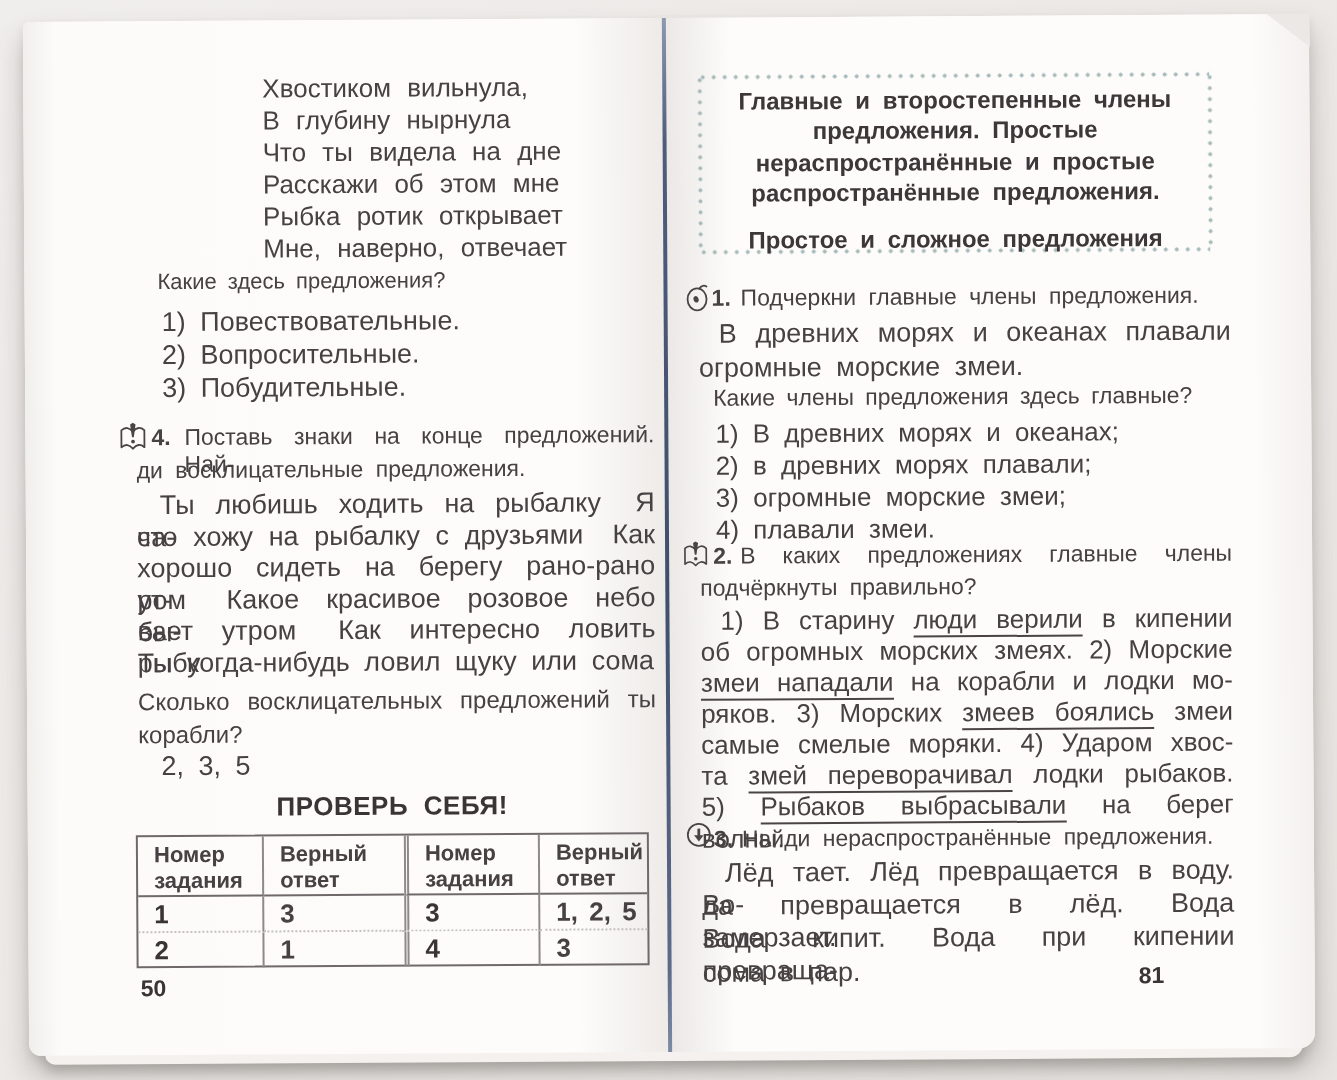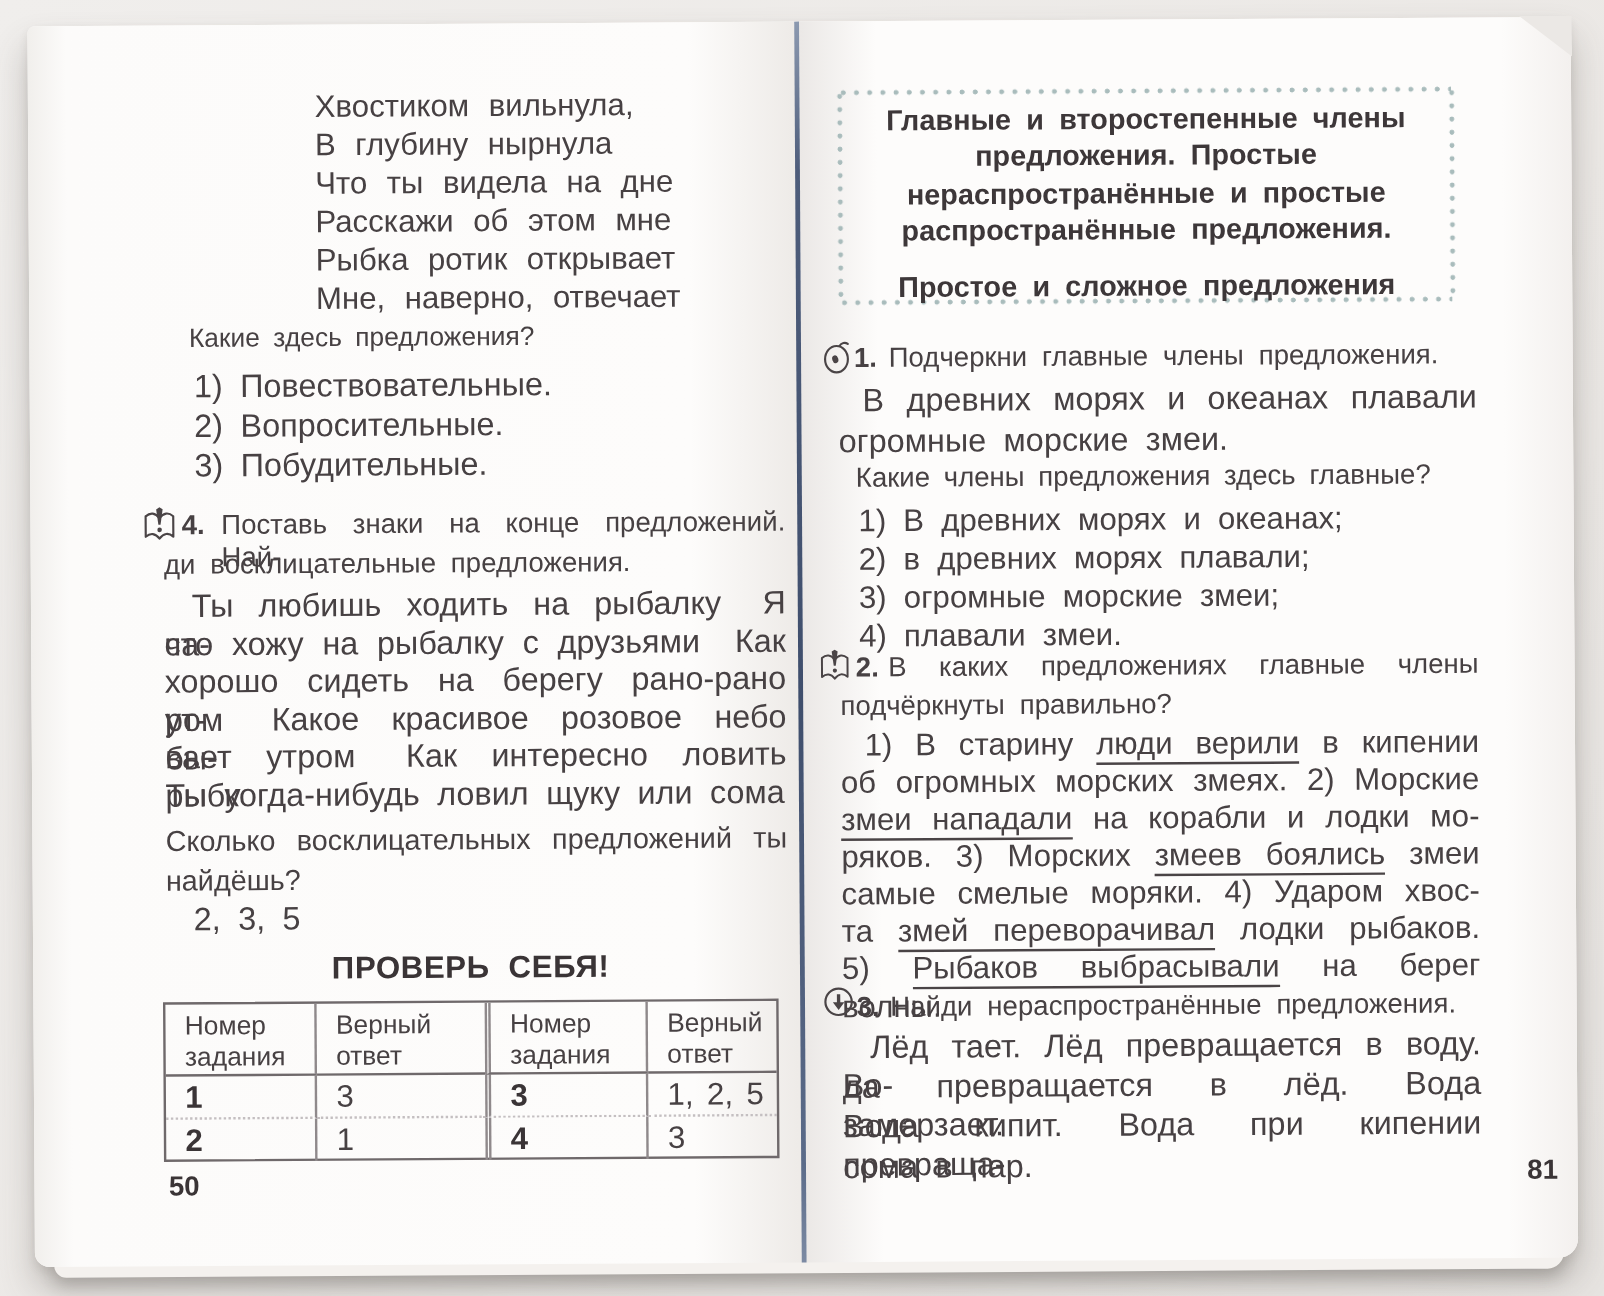--- a/index.html
+++ b/index.html
@@ -56,21 +56,21 @@
     background-size:5px 11px;}
   .dot-v.left{left:0}.dot-v.right{right:0}
   .tbox-line{position:absolute;left:10px;right:10px;text-align:center;
     font-size:24px;font-weight:bold;color:#3d3739;word-spacing:6px;}
   
   .check-table{
     position:absolute;left:108px;top:814px;width:513px;height:133px;box-sizing:border-box;
     display:grid;grid-template-columns:126px 140px 136px 107px;grid-template-rows:60px 36px 35px;
     border:2px solid #6f696b;background:transparent;
   }
-  .cell{padding-left:16px;box-sizing:border-box;font-size:26px;display:flex;align-items:center;word-spacing:4px;}
+  .cell{padding-left:16px;box-sizing:border-box;font-size:26px;display:flex;align-items:center;word-spacing:4px;font-weight:bold;}
   .cell.hdr{font-size:22px;line-height:26px;display:block;padding-top:5px;word-spacing:2px;}
   .cell.r1{border-bottom:2px dotted #c4bfc1;}
   .cell.hdr{border-bottom:2px solid #6f696b;}
   .cell.v1{border-right:2px solid #8f898b;}
   .cell.dbl{border-left:5px double #8f898b;}
   .pagenum{font-size:23px;font-weight:bold;color:#3a3436;}
   .icon{position:absolute;}
   svg .ink-s{stroke:#4a4446;fill:none;stroke-width:1.8;stroke-linejoin:round;stroke-linecap:round;}
   svg .ink-f{fill:#4a4446;}
 </style>
@@ -109,21 +109,21 @@
   <div class="t tasktitle" style="left:111px;top:436px">ди восклицательные предложения.</div>
 
   <div class="t body27 just ind23" style="left:111px;top:468px;width:518px">Ты любишь ходить на рыбалку  Я ча-</div>
   <div class="t body27 just" style="left:111px;top:500px;width:518px">сто хожу на рыбалку с друзьями  Как</div>
   <div class="t body27 just" style="left:111px;top:531px;width:518px">хорошо сидеть на берегу рано-рано ут-</div>
   <div class="t body27 just" style="left:111px;top:563px;width:518px">ром  Какое красивое розовое небо бы-</div>
   <div class="t body27 just" style="left:111px;top:594px;width:518px">вает утром  Как интересно ловить рыбу</div>
   <div class="t body27 ws" style="left:111px;top:626px">Ты когда-нибудь ловил щуку или сома</div>
 
   <div class="t q24 just" style="left:111px;top:667px;width:518px">Сколько восклицательных предложений ты</div>
-  <div class="t q24" style="left:111px;top:700px">найдёшь?</div>
+  <div class="t q24" style="left:111px;top:700px">корабли?</div>
   <div class="t body27 ws" style="left:134px;top:729px">2, 3, 5</div>
 
   <div class="t boldink" style="left:108px;top:771px;width:513px;text-align:center;font-size:26px;word-spacing:8px;letter-spacing:.5px">ПРОВЕРЬ СЕБЯ!</div>
 
   <div class="check-table">
     <div class="cell hdr v1">Номер задания</div>
     <div class="cell hdr">Верный ответ</div>
     <div class="cell hdr dbl v1">Номер задания</div>
     <div class="cell hdr">Верный ответ</div>
 
@@ -194,14 +194,14 @@
       <path class="ink-f" d="M11.6 6.8 h2.8 v6.6 h3.4 L13 19.8 L8.2 13.4 h3.4 Z"></path>
     </svg>
   </span>
   <div class="t tasknum" style="left:686px;top:808px">3.</div>
   <div class="t tasktitle" style="left:714px;top:808px">Найди нераспространённые предложения.</div>
   <div class="t body27 just ind23" style="left:674px;top:839px;width:532px">Лёд тает. Лёд превращается в воду. Во-</div>
   <div class="t body27 just" style="left:674px;top:872px;width:532px">да превращается в лёд. Вода замерзает.</div>
   <div class="t body27 just" style="left:674px;top:905px;width:532px">Вода кипит. Вода при кипении превраща-</div>
   <div class="t body27 ws" style="left:674px;top:939px">сома в пар.</div>
 
-  <div class="t pagenum" style="left:1244px;top:947px">81</div>
+  <div class="t pagenum" style="left:1110px;top:947px">81</div>
 </div>
 
 </body></html>

